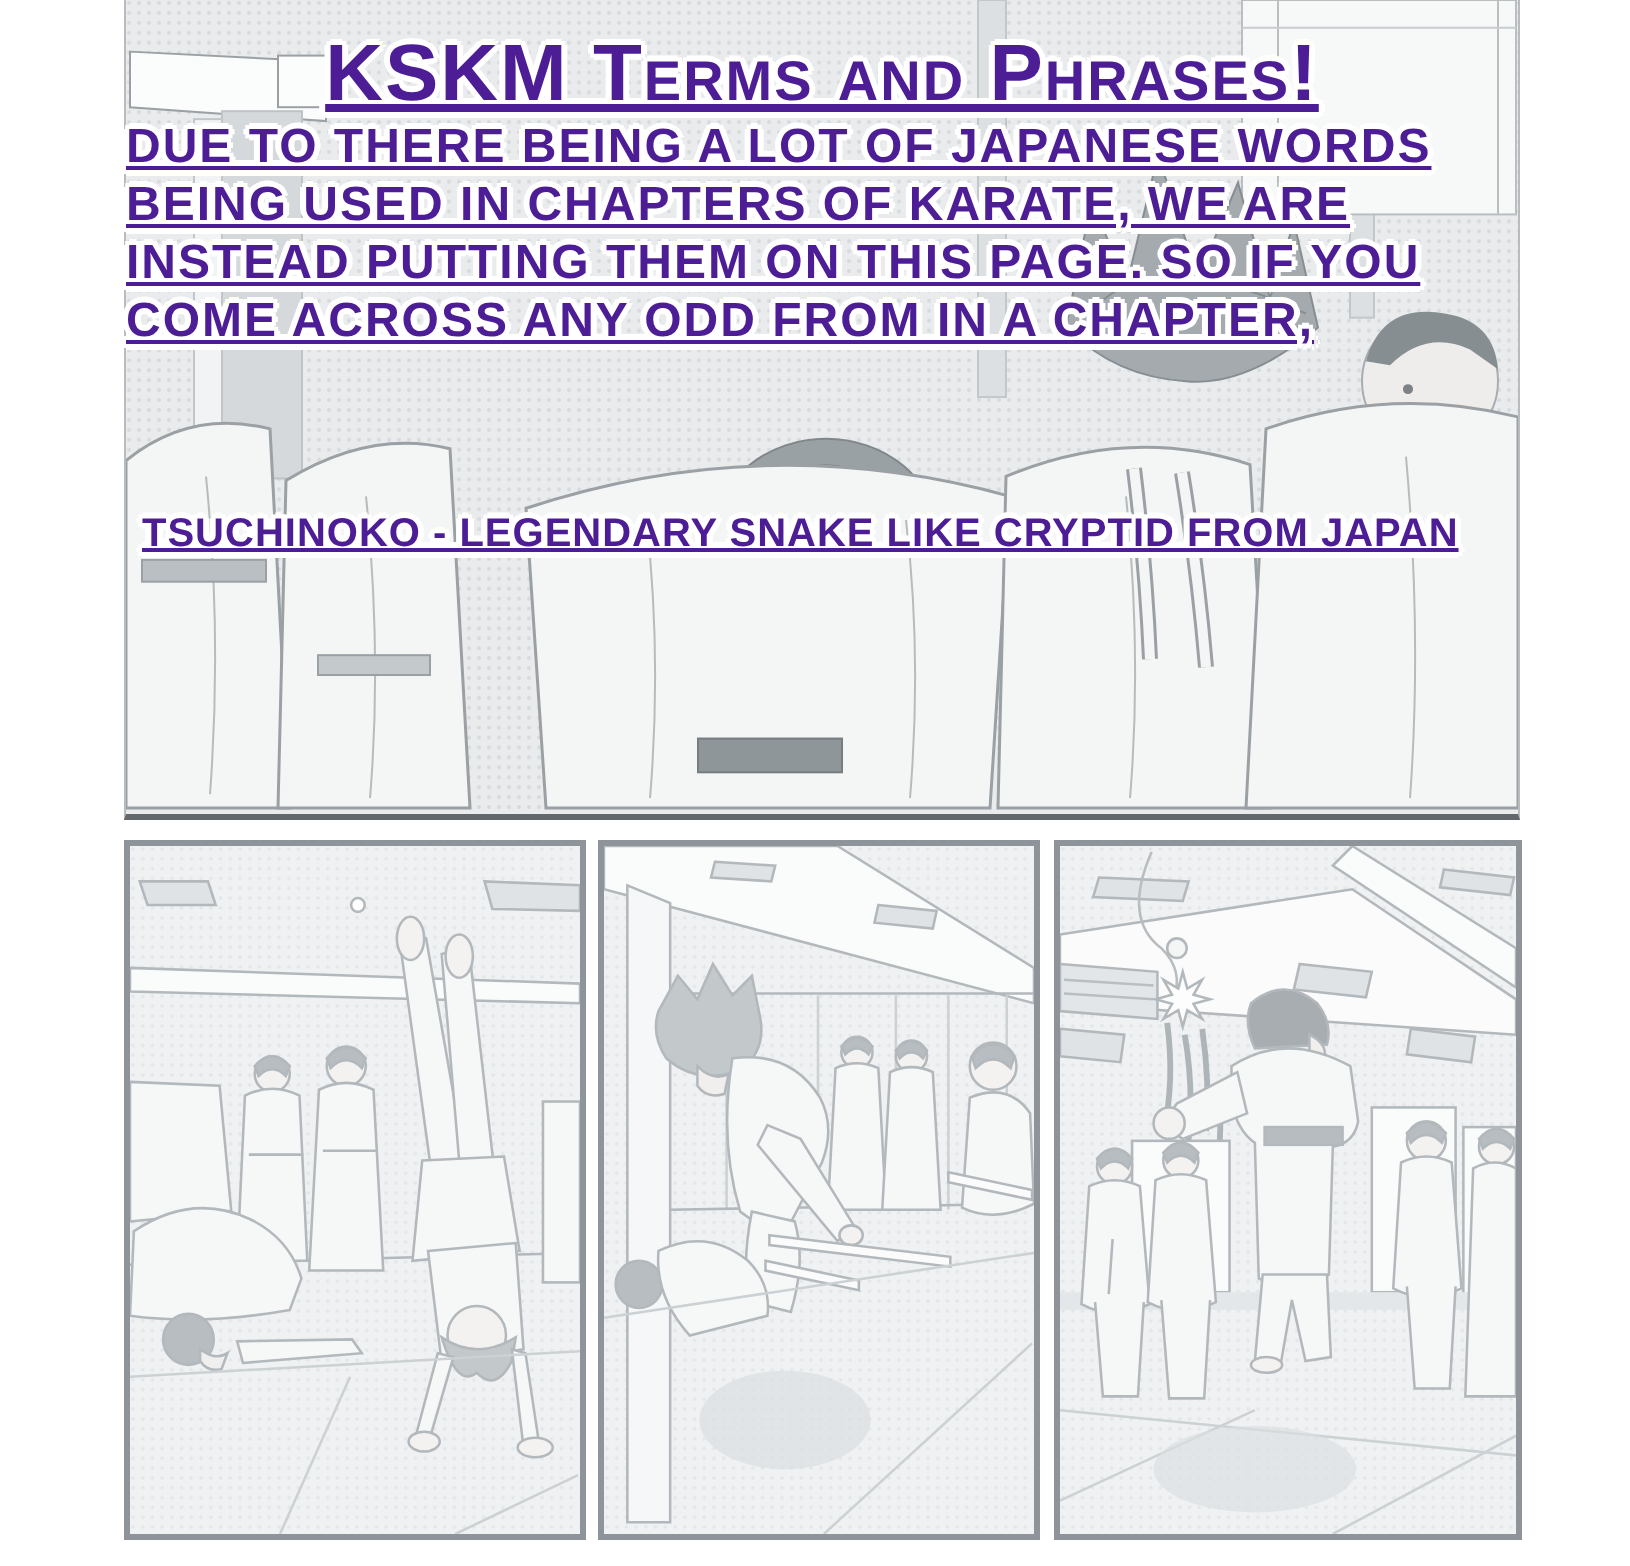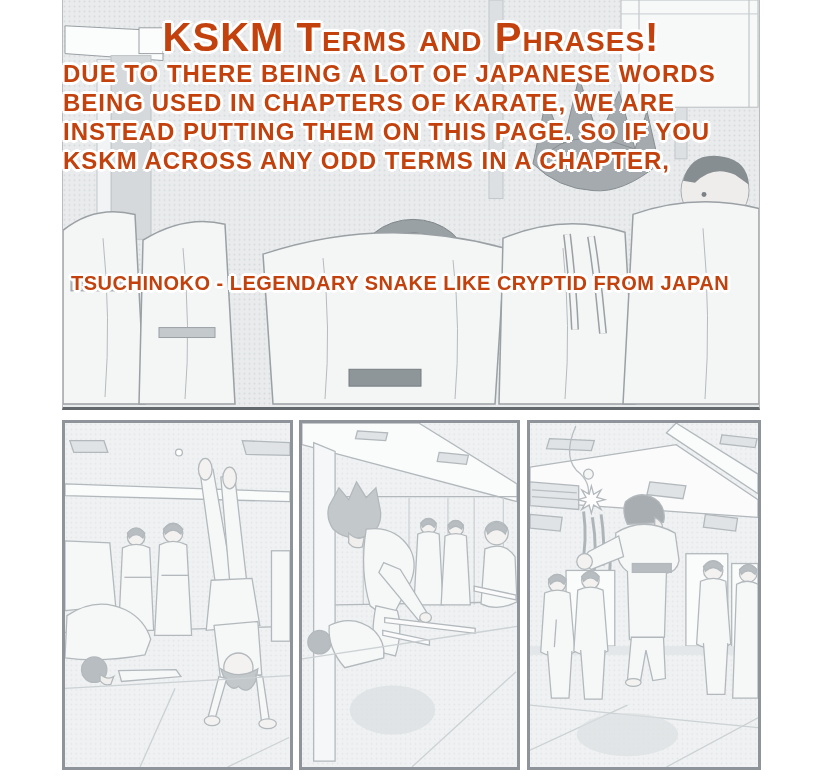--- a/index.html
+++ b/index.html
@@ -8,37 +8,38 @@
     overflow:hidden;font-family:"Liberation Sans",sans-serif;
   }
   
   .top-panel{
     position:absolute;left:62px;top:0;width:696px;height:407px;
     border-left:1px solid #b8bcbf;border-right:1px solid #b8bcbf;
     border-bottom:3px solid #63686d;box-sizing:content-box;
   }
   .top-panel svg{position:absolute;left:0;top:0;width:100%;height:100%;}
   .outlined{
-    color:#c2410c;
+    color:#4c1d95;
     text-shadow:
       -3px 0 0 #fff, 3px 0 0 #fff, 0 -3px 0 #fff, 0 3px 0 #fff,
       -2px -2px 0 #fff, 2px -2px 0 #fff, -2px 2px 0 #fff, 2px 2px 0 #fff;
+    text-decoration: underline;
   }
   .title{
     position:absolute;left:0;right:0;top:16px;text-align:center;
     font-size:40px;line-height:1.05;font-weight:bold;font-variant:small-caps;
     letter-spacing:1px;white-space:nowrap;
   }
   .intro{
     position:absolute;left:0;right:0;top:59px;text-align:left;
     font-size:24px;line-height:29px;font-weight:bold;letter-spacing:1px;
   }
   .intro div{white-space:nowrap;}
   .note{
-    position:absolute;left:8px;top:270px;text-align:left;
+    position:absolute;left:8px;top:254px;text-align:left;
     font-size:20px;line-height:26px;font-weight:bold;letter-spacing:0.5px;
   }
   .note div{white-space:nowrap;}
   
   .panel{
     position:absolute;top:420px;height:350px;border:3px solid #8f949a;
     box-sizing:border-box;background:#eef0f1;
   }
   .panel svg{position:absolute;left:0;top:0;width:100%;height:100%;}
   .panel-1{left:62px;width:231px;}
@@ -109,21 +110,21 @@
       <path d="M504,236 q6,50 8,96" stroke="#f4f5f5" stroke-width="5" fill="none"></path>
       <path d="M528,238 q8,50 12,98" stroke="#f4f5f5" stroke-width="5" fill="none"></path>
     </svg>
 
     <div class="title outlined">KSKM Terms and Phrases!</div>
 
     <div class="intro">
       <div class="outlined">DUE TO THERE BEING A LOT OF JAPANESE WORDS</div>
       <div class="outlined">BEING USED IN CHAPTERS OF KARATE, WE ARE</div>
       <div class="outlined">INSTEAD PUTTING THEM ON THIS PAGE. SO IF YOU</div>
-      <div class="outlined">KSKM ACROSS ANY ODD TERMS IN A CHAPTER,</div>
+      <div class="outlined">COME ACROSS ANY ODD FROM IN A CHAPTER,</div>
     </div>
 
     <div class="note">
       <div class="outlined">TSUCHINOKO - LEGENDARY SNAKE LIKE CRYPTID FROM JAPAN</div>
     </div>
   </div>
 
   <div class="panel panel-1">
     <svg viewBox="0 0 231 350" preserveAspectRatio="none">
       <defs>

